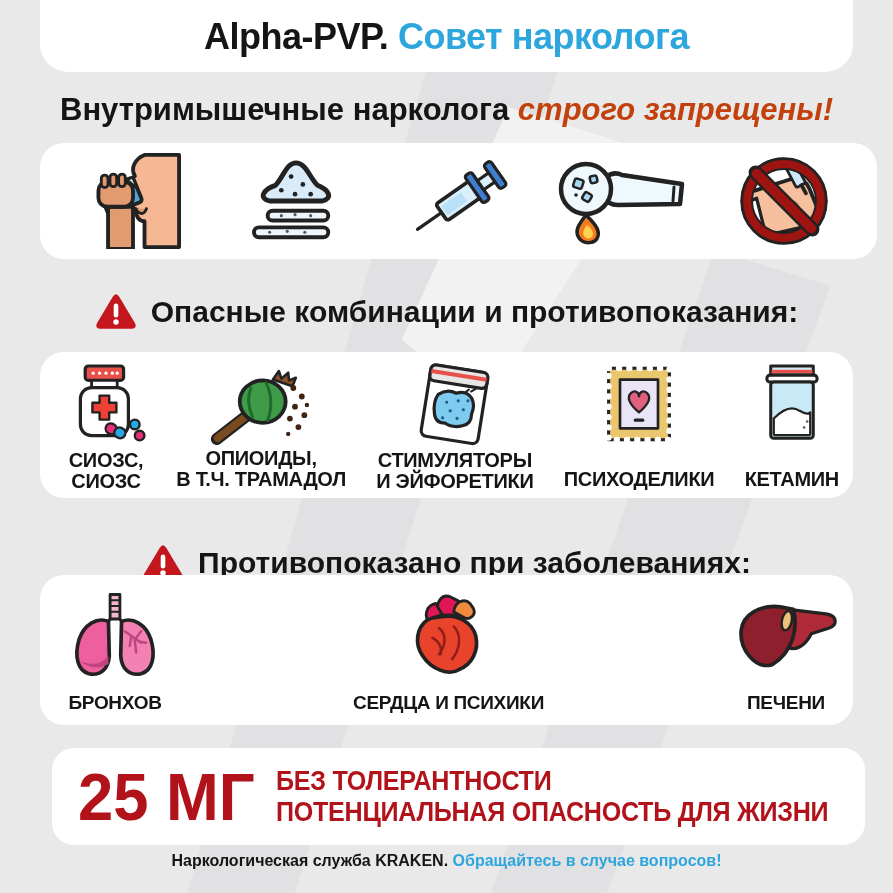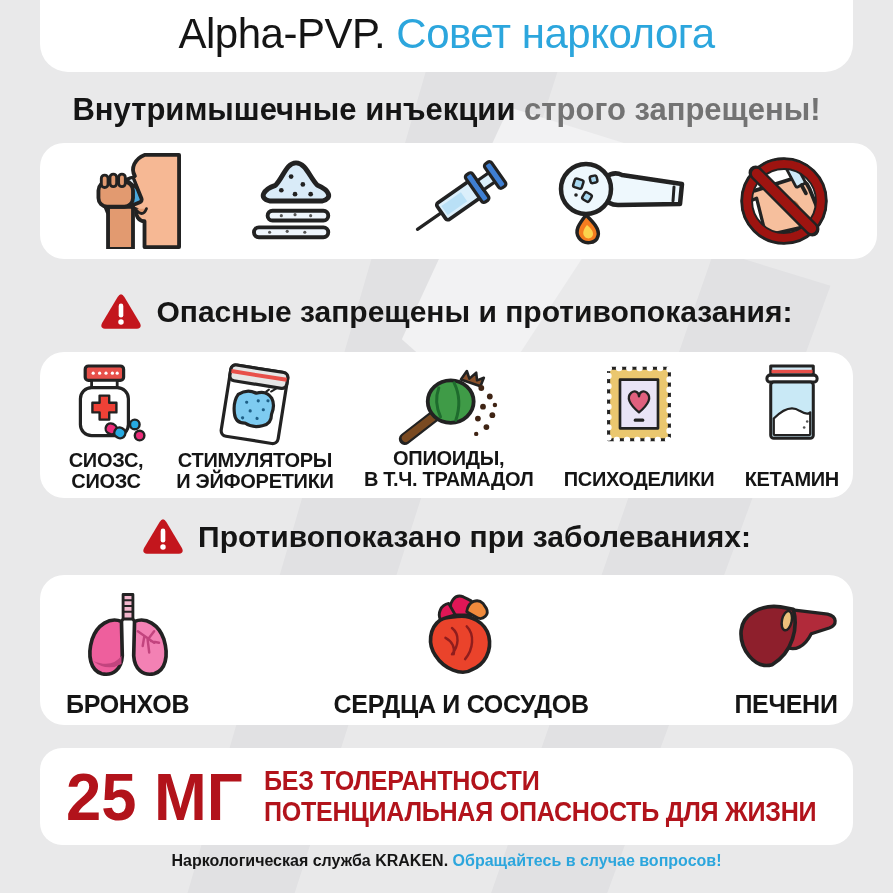--- a/index.html
+++ b/index.html
@@ -8,45 +8,45 @@
           font-family:"Liberation Sans","DejaVu Sans",sans-serif;color:#151515;}
   
   .wm{position:absolute;inset:0;z-index:0;}
   .wmA{background:#e1e1e3;clip-path:polygon(50% 0,65% 0,33% 100%,21% 100%);}
   .wmB{background:#e1e1e3;clip-path:polygon(80% 28%,93% 32%,68% 100%,55% 100%);}
   .wmC{background:#f2f2f3;clip-path:polygon(57% 12%,73% 17%,54% 46%,45% 38%);}
   .layer{position:absolute;z-index:1;}
   .card{position:absolute;z-index:1;background:#ffffff;border-radius:24px;left:40px;width:813px;}
 
   .title-card{top:-34px;height:106px;border-radius:28px;display:flex;align-items:flex-end;justify-content:center;}
-  .title{font-size:42px;font-weight:400;letter-spacing:-.5px;padding-bottom:14px;white-space:nowrap;margin-top:46px;}
+  .title{font-size:36px;font-weight:700;letter-spacing:-.5px;padding-bottom:14px;white-space:nowrap;margin-top:46px;}
   .blue{color:#2ca6dd;}
-  .red{color:#737373;}
+  .red{color:#c2410c;font-style:italic;}
 
   .subtitle{top:92px;left:0;width:893px;text-align:center;font-size:31px;font-weight:800;white-space:nowrap;}
 
   .routes-card{top:143px;height:116px;display:flex;align-items:center;justify-content:space-evenly;padding:0 12px;}
 
   .sec-hdr{left:0;width:893px;display:flex;align-items:center;justify-content:center;gap:14px;}
   .sec-hdr .txt{font-size:30px;font-weight:800;white-space:nowrap;}
   .hdr2{top:293px;}
-  .hdr3{top:518px;}
+  .hdr3{top:544px;}
 
   .items-card{display:flex;align-items:stretch;justify-content:space-between;padding:10px 14px 8px 26px;box-sizing:border-box;}
   .card2{top:352px;height:146px;}
   .card3{top:575px;height:150px;}
   .item{display:flex;flex-direction:column;align-items:center;}
   .ibox{flex:1;display:flex;align-items:center;justify-content:center;}
   .lbl{display:flex;flex-direction:column;justify-content:flex-end;text-align:center;
        font-weight:800;line-height:1.06;letter-spacing:-.3px;}
   .card2 .lbl{font-size:20px;height:44px;}
-  .card3 .lbl{font-size:25px;height:28px;}
+  .card3 .lbl{font-size:19px;height:28px;justify-content:center;}
   .lbl span{display:block;white-space:nowrap;}
 
-  .dose-card{top:748px;height:97px;border-radius:22px;display:flex;align-items:center;padding:0 0 0 26px;box-sizing:border-box;}
+  .dose-card{top:748px;height:97px;border-radius:22px;display:flex;align-items:center;padding:0 0 0 26px;box-sizing:border-box;margin-left:12px;}
   .dose{font-size:66px;font-weight:800;color:#b2131b;letter-spacing:0;white-space:nowrap;transform:scaleX(.96);transform-origin:left center;}
   .dose-lines{margin-left:14px;color:#b2131b;font-weight:800;font-size:27px;line-height:1.14;
               transform:scaleX(.93);transform-origin:left center;white-space:nowrap;letter-spacing:-.3px;}
   .footer{top:852px;left:0;width:893px;text-align:center;font-size:16px;font-weight:800;white-space:nowrap;}
   svg{display:block;}
 </style>
 </head>
 <body>
 
 <div class="poster">
@@ -55,21 +55,21 @@
   <div class="wm wmB"></div>
 
   <div class="card title-card">
     <div class="title">
       <span>Alpha-PVP.</span>
       <span class="blue">Совет нарколога</span>
     </div>
   </div>
 
   <div class="layer subtitle">
-    <span>Внутримышечные инъекции</span>
+    <span>Внутримышечные нарколога</span>
     <span class="red">строго запрещены!</span>
   </div>
 
   <div class="card routes-card">
     <span class="ibox">
       <svg width="96" height="96" viewBox="0 0 100 100" stroke-linejoin="round" stroke-linecap="round">
         <path d="M98 2 H62 C52 6 47 16 52 24 C45 29 44 37 50 43 C44 49 46 57 54 59 C52 65 56 71 62 71 L62 98 H98 Z" fill="#f6b894" stroke="#222" stroke-width="4"></path>
         <g transform="rotate(-22 38 44)">
             <rect x="18" y="31" width="38" height="27" rx="3" fill="#4aa8dc" stroke="#222" stroke-width="4"></rect>
             <path d="M49 31 h7 v13 Z" fill="#e9f3fa" stroke="#222" stroke-width="3"></path>
@@ -155,21 +155,21 @@
   </div>
 
   <div class="layer sec-hdr hdr2">
     <span>
       <svg width="42" height="38" viewBox="0 0 100 90">
         <path d="M42 9 Q50 -3 58 9 L95 71 Q101 83 88 85 L12 85 Q-1 83 5 71 Z" fill="#c3161d"></path>
         <rect x="44.5" y="25" width="11" height="33" rx="5.5" fill="#fff"></rect>
         <circle cx="50" cy="69" r="6.5" fill="#fff"></circle>
       </svg>
     </span>
-    <span class="txt">Опасные запрещены и противопоказания:</span>
+    <span class="txt">Опасные комбинации и противопоказания:</span>
   </div>
 
   <div class="card card2 items-card">
     <div class="item">
       <div class="ibox">
         <svg width="80" height="88" viewBox="0 0 100 110" stroke-linejoin="round" stroke-linecap="round">
           <rect x="24" y="5" width="48" height="18" rx="4" fill="#e8504a" stroke="#222" stroke-width="4"></rect>
           <circle cx="34" cy="14" r="2" fill="#fff"></circle>
             <circle cx="42" cy="14" r="2" fill="#fff"></circle>
             <circle cx="50" cy="14" r="2" fill="#fff"></circle>
@@ -186,20 +186,44 @@
           <circle cx="92" cy="92" r="6" fill="#ec2d7a" stroke="#222" stroke-width="3"></circle>
         </svg>
       </div>
       <div class="lbl">
         <span>СИОЗС,</span>
         <span>СИОЗС</span>
       </div>
     </div>
     <div class="item">
       <div class="ibox">
+        <svg width="102" height="86" viewBox="0 0 120 100" stroke-linejoin="round" stroke-linecap="round">
+          <line x1="8" y1="90" x2="44" y2="62" stroke="#222" stroke-width="14"></line>
+          <line x1="9" y1="89" x2="44" y2="62" stroke="#7a4a21" stroke-width="9"></line>
+          <ellipse cx="62" cy="46" rx="27" ry="25" fill="#3f9b47" stroke="#222" stroke-width="4.5"></ellipse>
+          <path d="M48 30 Q42 46 50 64" fill="none" stroke="#1e6b2d" stroke-width="3.5"></path>
+          <path d="M66 24 Q76 44 68 68" fill="none" stroke="#1e6b2d" stroke-width="3.5"></path>
+          <path d="M74 20 l7 -10 l3 9 l8 -7 l1 9 l8 -3 l-4 10 Z" fill="#8a512b" stroke="#222" stroke-width="3"></path>
+          <circle cx="98" cy="30" r="3.4" fill="#3f2414"></circle>
+            <circle cx="108" cy="40" r="3.4" fill="#3f2414"></circle>
+            <circle cx="100" cy="52" r="3.4" fill="#3f2414"></circle>
+            <circle cx="111" cy="62" r="3.4" fill="#3f2414"></circle>
+            <circle cx="94" cy="66" r="3.4" fill="#3f2414"></circle>
+            <circle cx="104" cy="76" r="3.4" fill="#3f2414"></circle>
+            <circle cx="92" cy="84" r="2.6" fill="#3f2414"></circle>
+            <circle cx="114" cy="50" r="2.6" fill="#3f2414"></circle>
+        </svg>
+      </div>
+      <div class="lbl">
+        <span>ОПИОИДЫ,</span>
+        <span>В Т.Ч. ТРАМАДОЛ</span>
+      </div>
+    </div>
+    <div class="item">
+      <div class="ibox">
         <svg width="88" height="88" viewBox="0 0 110 110" stroke-linejoin="round" stroke-linecap="round">
           <g transform="rotate(9 55 55)">
             <rect x="18" y="8" width="72" height="90" rx="7" fill="#fff" stroke="#222" stroke-width="4"></rect>
             <rect x="18" y="8" width="72" height="20" rx="6" fill="#e6e6e6" stroke="#222" stroke-width="4"></rect>
             <rect x="19" y="14" width="70" height="5" fill="#e8504a"></rect>
             <path d="M32 44 q10 -9 22 -5 q12 -6 20 3 q6 8 3 20 q2 12 -9 16 q-12 5 -22 0 q-12 2 -15 -10 q-4 -14 1 -24 Z" fill="#7ecbf0" stroke="#222" stroke-width="4"></path>
             <circle cx="44" cy="52" r="2" fill="#1d5e85"></circle>
               <circle cx="58" cy="48" r="2" fill="#1d5e85"></circle>
               <circle cx="66" cy="58" r="2" fill="#1d5e85"></circle>
               <circle cx="50" cy="62" r="2" fill="#1d5e85"></circle>
@@ -210,44 +234,20 @@
           </g>
         </svg>
       </div>
       <div class="lbl">
         <span>СТИМУЛЯТОРЫ</span>
         <span>И ЭЙФОРЕТИКИ</span>
       </div>
     </div>
     <div class="item">
       <div class="ibox">
-        <svg width="102" height="86" viewBox="0 0 120 100" stroke-linejoin="round" stroke-linecap="round">
-          <line x1="8" y1="90" x2="44" y2="62" stroke="#222" stroke-width="14"></line>
-          <line x1="9" y1="89" x2="44" y2="62" stroke="#7a4a21" stroke-width="9"></line>
-          <ellipse cx="62" cy="46" rx="27" ry="25" fill="#3f9b47" stroke="#222" stroke-width="4.5"></ellipse>
-          <path d="M48 30 Q42 46 50 64" fill="none" stroke="#1e6b2d" stroke-width="3.5"></path>
-          <path d="M66 24 Q76 44 68 68" fill="none" stroke="#1e6b2d" stroke-width="3.5"></path>
-          <path d="M74 20 l7 -10 l3 9 l8 -7 l1 9 l8 -3 l-4 10 Z" fill="#8a512b" stroke="#222" stroke-width="3"></path>
-          <circle cx="98" cy="30" r="3.4" fill="#3f2414"></circle>
-            <circle cx="108" cy="40" r="3.4" fill="#3f2414"></circle>
-            <circle cx="100" cy="52" r="3.4" fill="#3f2414"></circle>
-            <circle cx="111" cy="62" r="3.4" fill="#3f2414"></circle>
-            <circle cx="94" cy="66" r="3.4" fill="#3f2414"></circle>
-            <circle cx="104" cy="76" r="3.4" fill="#3f2414"></circle>
-            <circle cx="92" cy="84" r="2.6" fill="#3f2414"></circle>
-            <circle cx="114" cy="50" r="2.6" fill="#3f2414"></circle>
-        </svg>
-      </div>
-      <div class="lbl">
-        <span>ОПИОИДЫ,</span>
-        <span>В Т.Ч. ТРАМАДОЛ</span>
-      </div>
-    </div>
-    <div class="item">
-      <div class="ibox">
         <svg width="76" height="84" viewBox="0 0 100 110" stroke-linejoin="round" stroke-linecap="round">
           <rect x="10" y="8" width="80" height="94" fill="#eac76f" stroke="#222" stroke-width="4"></rect>
           <rect x="10" y="8" width="80" height="94" fill="none" stroke="#ffffff" stroke-width="8" stroke-dasharray="0.5 13" stroke-linecap="round"></rect>
           <rect x="25" y="23" width="50" height="64" fill="#e9e4f6" stroke="#222" stroke-width="3.5"></rect>
           <path d="M50 66 C37 55 33 46 40 40 C45 36 50 40 50 45 C50 40 55 36 60 40 C67 46 63 55 50 66 Z" fill="#e0607e" stroke="#222" stroke-width="3"></path>
           <rect x="43" y="74" width="14" height="4.5" rx="2" fill="#222"></rect>
         </svg>
       </div>
       <div class="lbl">
         <span>ПСИХОДЕЛИКИ</span>
@@ -308,21 +308,21 @@
       <div class="ibox">
         <svg width="90" height="90" viewBox="0 0 110 110" stroke-linejoin="round" stroke-linecap="round">
           <path d="M44 28 C38 12 48 2 58 6 L64 9 C74 13 72 25 66 28 Z" fill="#e01656" stroke="#222" stroke-width="3.5"></path>
           <path d="M62 24 C64 10 76 8 82 14 L86 20 C90 28 82 34 76 32 Z" fill="#f08a3c" stroke="#222" stroke-width="3.5"></path>
           <path d="M30 34 C16 44 14 64 24 78 C34 94 56 103 68 95 C84 89 93 72 89 54 C85 37 66 27 50 30 C42 31 35 31 30 34 Z" fill="#ea432b" stroke="#222" stroke-width="4.5"></path>
           <path d="M30 34 C26 26 30 16 40 14 L48 28 C41 30 34 31 30 34 Z" fill="#e01656" stroke="#222" stroke-width="3.5"></path>
           <path d="M44 44 C54 52 52 66 44 76 M62 42 C72 52 70 70 60 82 M36 56 C44 60 48 68 46 76" fill="none" stroke="#8f1d1d" stroke-width="3"></path>
         </svg>
       </div>
       <div class="lbl">
-        <span>СЕРДЦА И СОСУДОВ</span>
+        <span>СЕРДЦА И ПСИХИКИ</span>
         <span></span>
       </div>
     </div>
     <div class="item">
       <div class="ibox">
         <svg width="106" height="82" viewBox="0 0 130 100" stroke-linejoin="round" stroke-linecap="round">
           <path d="M68 16 L116 22 C128 25 128 35 118 39 L96 46 C88 62 76 68 64 62 Z" fill="#b12a3a" stroke="#222" stroke-width="4"></path>
           <path d="M10 42 C12 22 34 10 58 13 L74 16 C80 38 74 68 48 84 C26 90 8 64 10 42 Z" fill="#8e1f2c" stroke="#222" stroke-width="4.5"></path>
           <g transform="rotate(12 66 30)">
               <ellipse cx="66" cy="30" rx="6" ry="12" fill="#ecc07b" stroke="#222" stroke-width="3"></ellipse>

